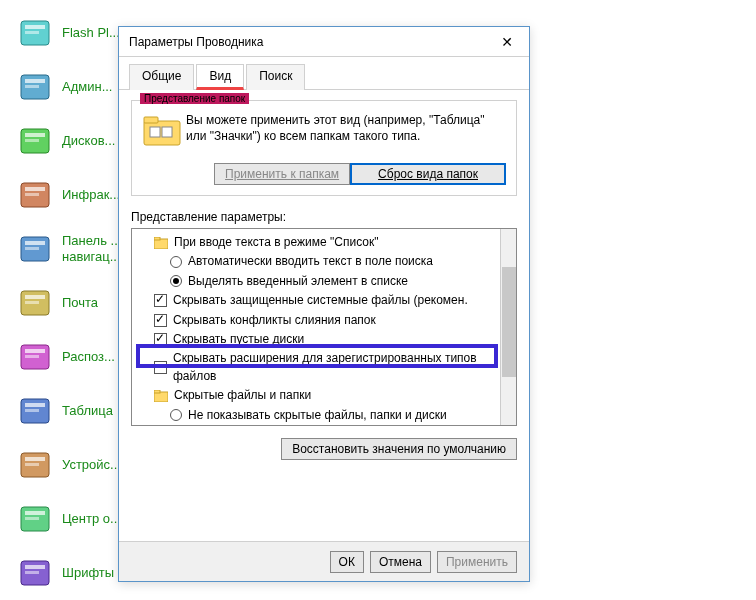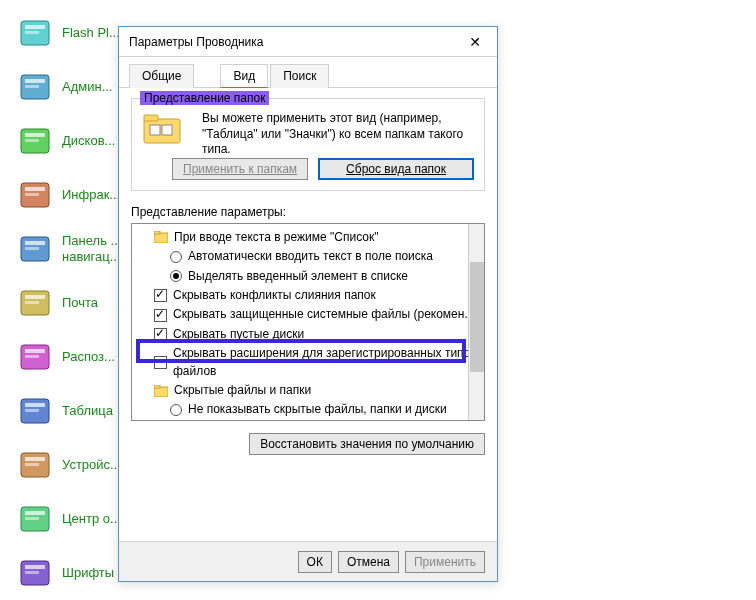--- a/index.html
+++ b/index.html
@@ -5,37 +5,37 @@
 * { box-sizing: border-box; margin: 0; padding: 0; }
 body { font-family: "Segoe UI", Tahoma, sans-serif; font-size: 12px; background: #fff; width: 756px; height: 600px; overflow: hidden; position: relative; }
 
 .bg-grid { position: absolute; top: 0; left: 0; width: 756px; height: 600px; padding: 15px 18px; }
 .bg-col { display: inline-block; vertical-align: top; }
 .bg-col.left { width: 480px; }
 .bg-item { display: flex; align-items: center; margin-bottom: 18px; height: 36px; }
 .bg-item .icon-wrap { width: 34px; height: 34px; display: flex; align-items: center; justify-content: center; margin-right: 10px; flex-shrink: 0; }
 .bg-item .label { color: #1a8a1a; font-size: 13px; line-height: 1.2; }
 
-.dialog { position: absolute; left: 118px; top: 26px; width: 380px; height: 556px; background: #fff; border: 1px solid #5a94c9; box-shadow: 0 2px 10px rgba(0,0,0,0.15); }
+.dialog { position: absolute; left: 118px; top: 26px; width: 412px; height: 556px; background: #fff; border: 1px solid #5a94c9; box-shadow: 0 2px 10px rgba(0,0,0,0.15); }
 .titlebar { height: 30px; display: flex; align-items: center; padding: 0 10px; border-bottom: 1px solid #d0d0d0; }
 .titlebar .title { flex: 1; font-size: 12px; }
 .titlebar .close { width: 24px; text-align: center; font-size: 14px; cursor: pointer; }
 
 .tabs { display: flex; padding: 6px 10px 0 10px; border-bottom: 1px solid #d0d0d0; }
 .tab { padding: 4px 12px; border: 1px solid #d0d0d0; border-bottom: none; background: #f4f4f4; margin-right: 2px; font-size: 12px; cursor: pointer; position: relative; top: 1px; }
-.tab.active { background: #fff; border-bottom: 1px solid #ef4444; margin-left: 24px; }
+.tab.active { background: #fff; border-bottom: 3px solid #ef4444; }
 
 .tab-content { padding: 10px 12px; }
 
 .groupbox { border: 1px solid #d0d0d0; padding: 12px 10px 10px 10px; position: relative; }
-.groupbox .legend { position: absolute; top: -8px; left: 8px; background: #8b5cf6; padding: 0 4px; font-size: 12px; }
-.folder-row { display: flex; align-items: flex-start; gap: 20px; }
+.groupbox .legend { position: absolute; top: -8px; left: 8px; background: #be185d; padding: 0 4px; font-size: 10px; }
+.folder-row { display: flex; align-items: flex-start; gap: 4px; }
 .folder-icon { width: 40px; height: 36px; flex-shrink: 0; }
 .folder-desc { font-size: 12px; line-height: 1.3; }
-.btn-row { display: flex; gap: 10px; justify-content: flex-end; margin-top: 0; }
+.btn-row { display: flex; justify-content: flex-end; margin-top: 14px; }
 .btn { border: 1px solid #888; background: #e8e8e8; padding: 3px 10px; font-size: 12px; cursor: pointer; text-decoration: underline; }
 .btn.disabled { color: #888; cursor: default; }
 .btn.highlight { border: 2px solid #0066cc; padding: 2px 26px; }
 
 .adv-label { margin-top: 14px; margin-bottom: 4px; font-size: 12px; }
 .tree { border: 1px solid #888; height: 198px; overflow: auto; padding: 4px 0; position: relative; }
 .tree-row { display: flex; align-items: center; padding: 1px 6px; font-size: 12px; line-height: 1.45; }
 .tree-row .indent1 { width: 16px; flex-shrink: 0; }
 .tree-row .indent2 { width: 32px; flex-shrink: 0; }
 .tree-row .chk, .tree-row .rdo { margin-right: 6px; flex-shrink: 0; }
@@ -207,26 +207,26 @@
           <span>Автоматически вводить текст в поле поиска</span>
         </div>
         <div class="tree-row">
           <span class="indent2"></span>
           <input type="radio" class="rdo" checked="" style="">
           <span>Выделять введенный элемент в списке</span>
         </div>
         <div class="tree-row">
           <span class="indent1"></span>
           <input type="checkbox" class="chk" checked="" style="">
+          <span>Скрывать защищенные системные файлы (рекомен.</span>
+        </div>
+        <div class="tree-row">
+          <span class="indent1"></span>
+          <input type="checkbox" class="chk" checked="" style="">
           <span>Скрывать конфликты слияния папок</span>
-        </div>
-        <div class="tree-row">
-          <span class="indent1"></span>
-          <input type="checkbox" class="chk" checked="" style="">
-          <span>Скрывать защищенные системные файлы (рекомен.</span>
         </div>
         <div class="tree-row">
           <span class="indent1"></span>
           <input type="checkbox" class="chk" checked="" style="">
           <span>Скрывать пустые диски</span>
         </div>
         <div class="tree-row">
           <span class="indent1"></span>
           <input type="checkbox" class="chk" style="">
           <span>Скрывать расширения для зарегистрированных типов файлов</span>

